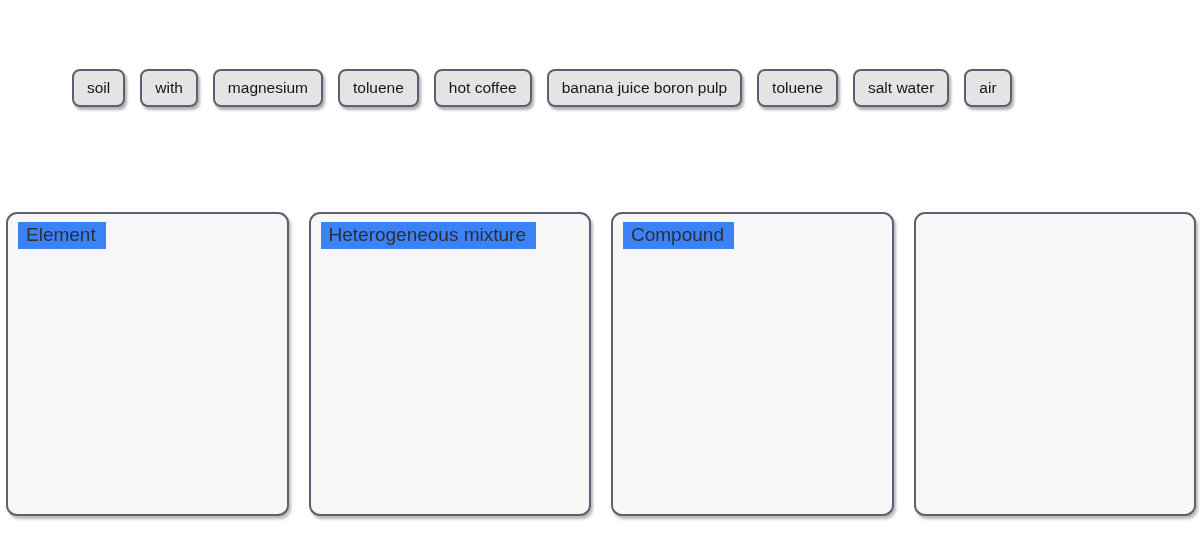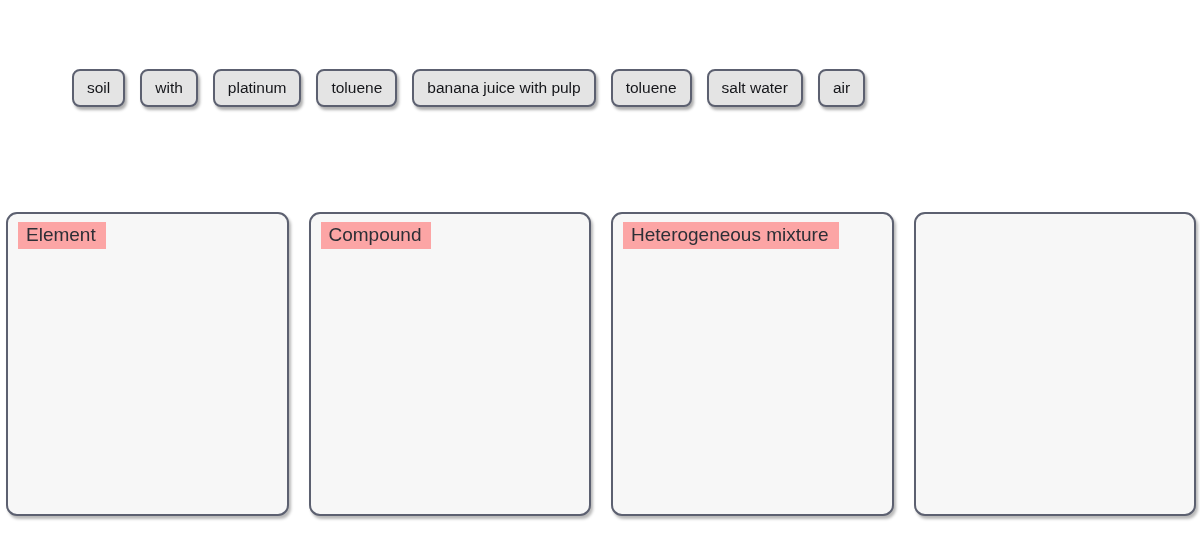--- a/index.html
+++ b/index.html
@@ -69,58 +69,59 @@
     box-shadow: 2px 3px 3px rgba(0, 0, 0, 0.28);
     position: relative;
     overflow: hidden;
   }
 
   .dropzone-label {
     position: absolute;
     left: 10px;
     top: 8px;
     padding: 2px 10px 3px 8px;
-    background: #fca5a5;
+    background: #3b82f6;
     font-size: 19px;
     color: #2d2f36;
     white-space: nowrap;
     user-select: none;
   }
 
   .dropzone-body {
     position: absolute;
     left: 0;
     right: 0;
     top: 38px;
     bottom: 0;
   }
 </style>
 </head>
 <body>
 
 <div id="token-row">
     <div class="token">soil</div>
     <div class="token">with</div>
-    <div class="token">platinum</div>
+    <div class="token">magnesium</div>
     <div class="token">toluene</div>
-    <div class="token">banana juice with pulp</div>
+    <div class="token">hot coffee</div>
+    <div class="token">banana juice boron pulp</div>
     <div class="token">toluene</div>
     <div class="token">salt water</div>
     <div class="token">air</div>
   </div>
 
 <div id="dropzone-row">
     <div class="dropzone">
       <div class="dropzone-label">Element</div>
       <div class="dropzone-body"></div>
     </div>
     <div class="dropzone">
-      <div class="dropzone-label">Compound</div>
+      <div class="dropzone-label">Heterogeneous mixture</div>
       <div class="dropzone-body"></div>
     </div>
     <div class="dropzone">
-      <div class="dropzone-label">Heterogeneous mixture</div>
+      <div class="dropzone-label">Compound</div>
       <div class="dropzone-body"></div>
     </div>
     <div class="dropzone">
       <div class="dropzone-body"></div>
     </div>
   </div>
 
 </body></html>

